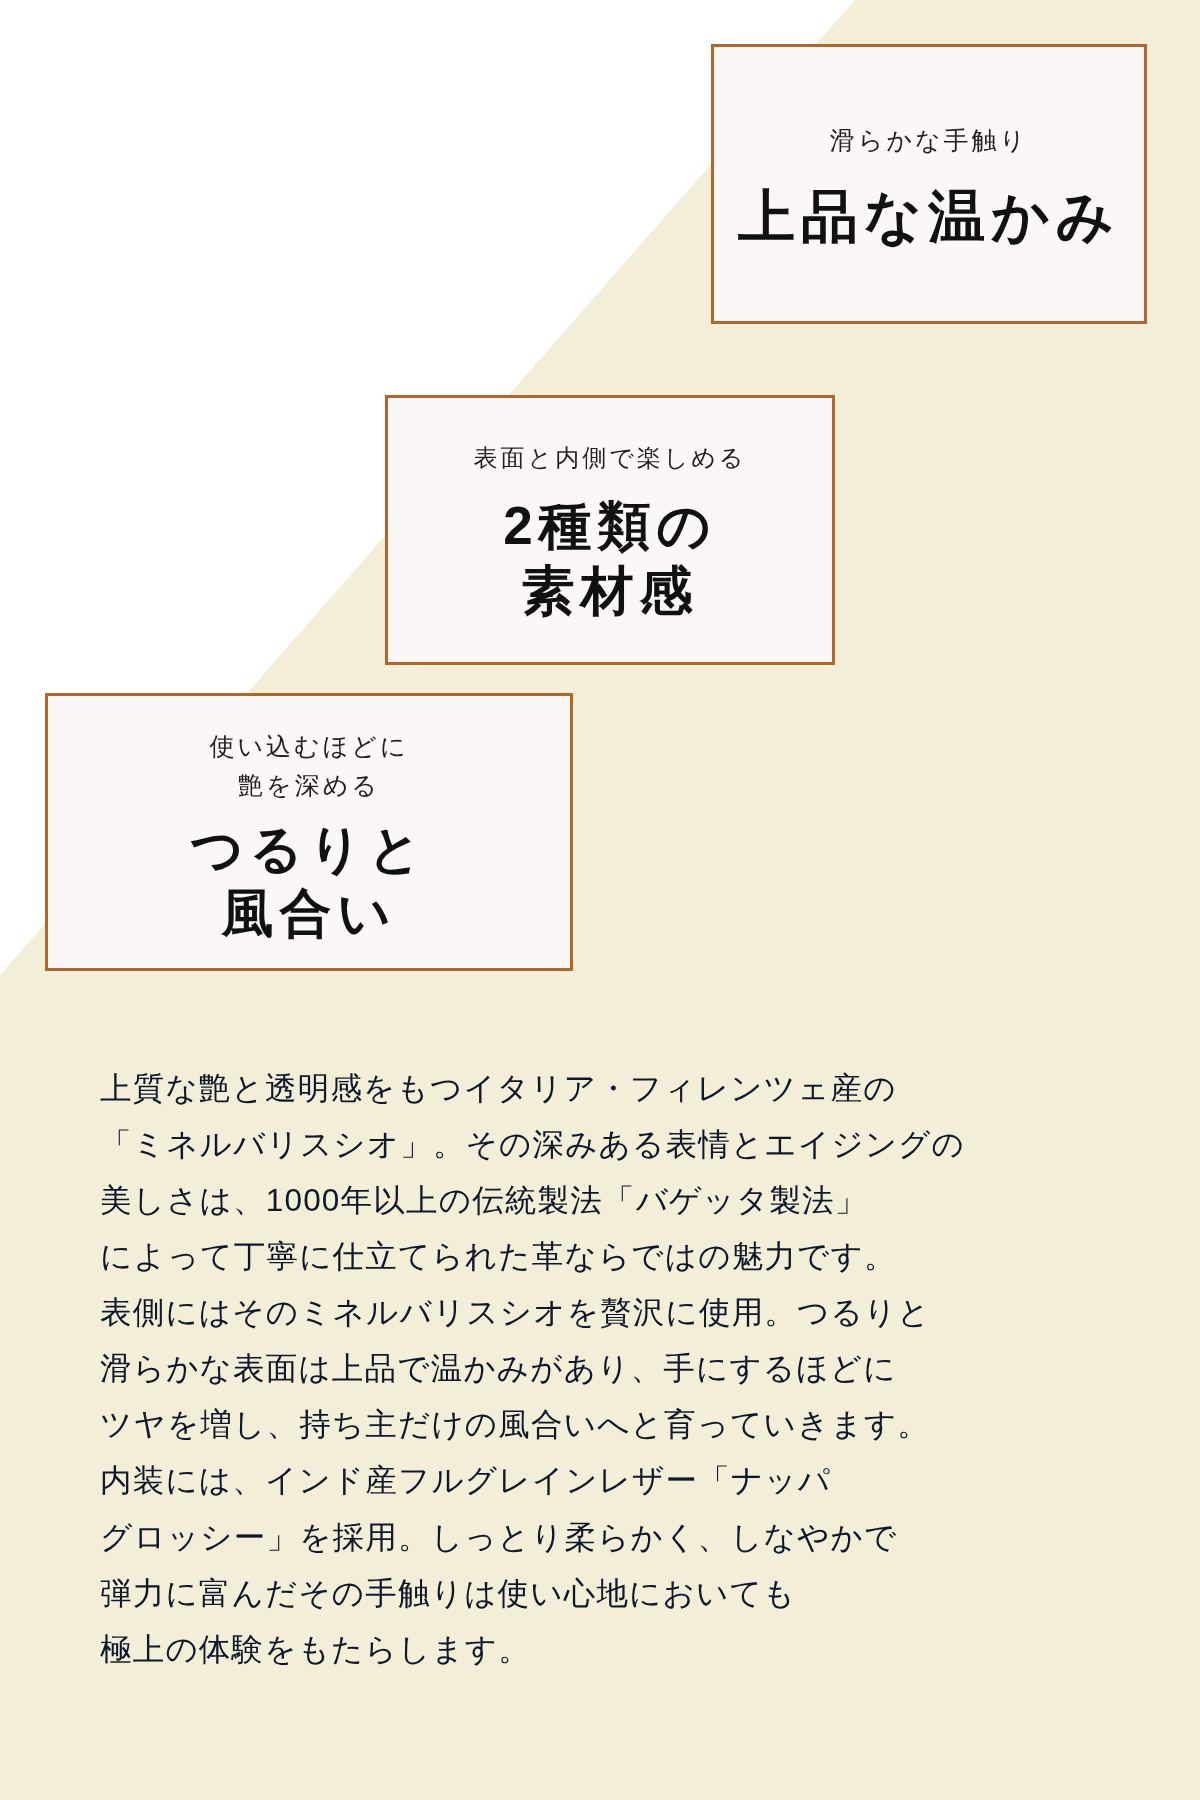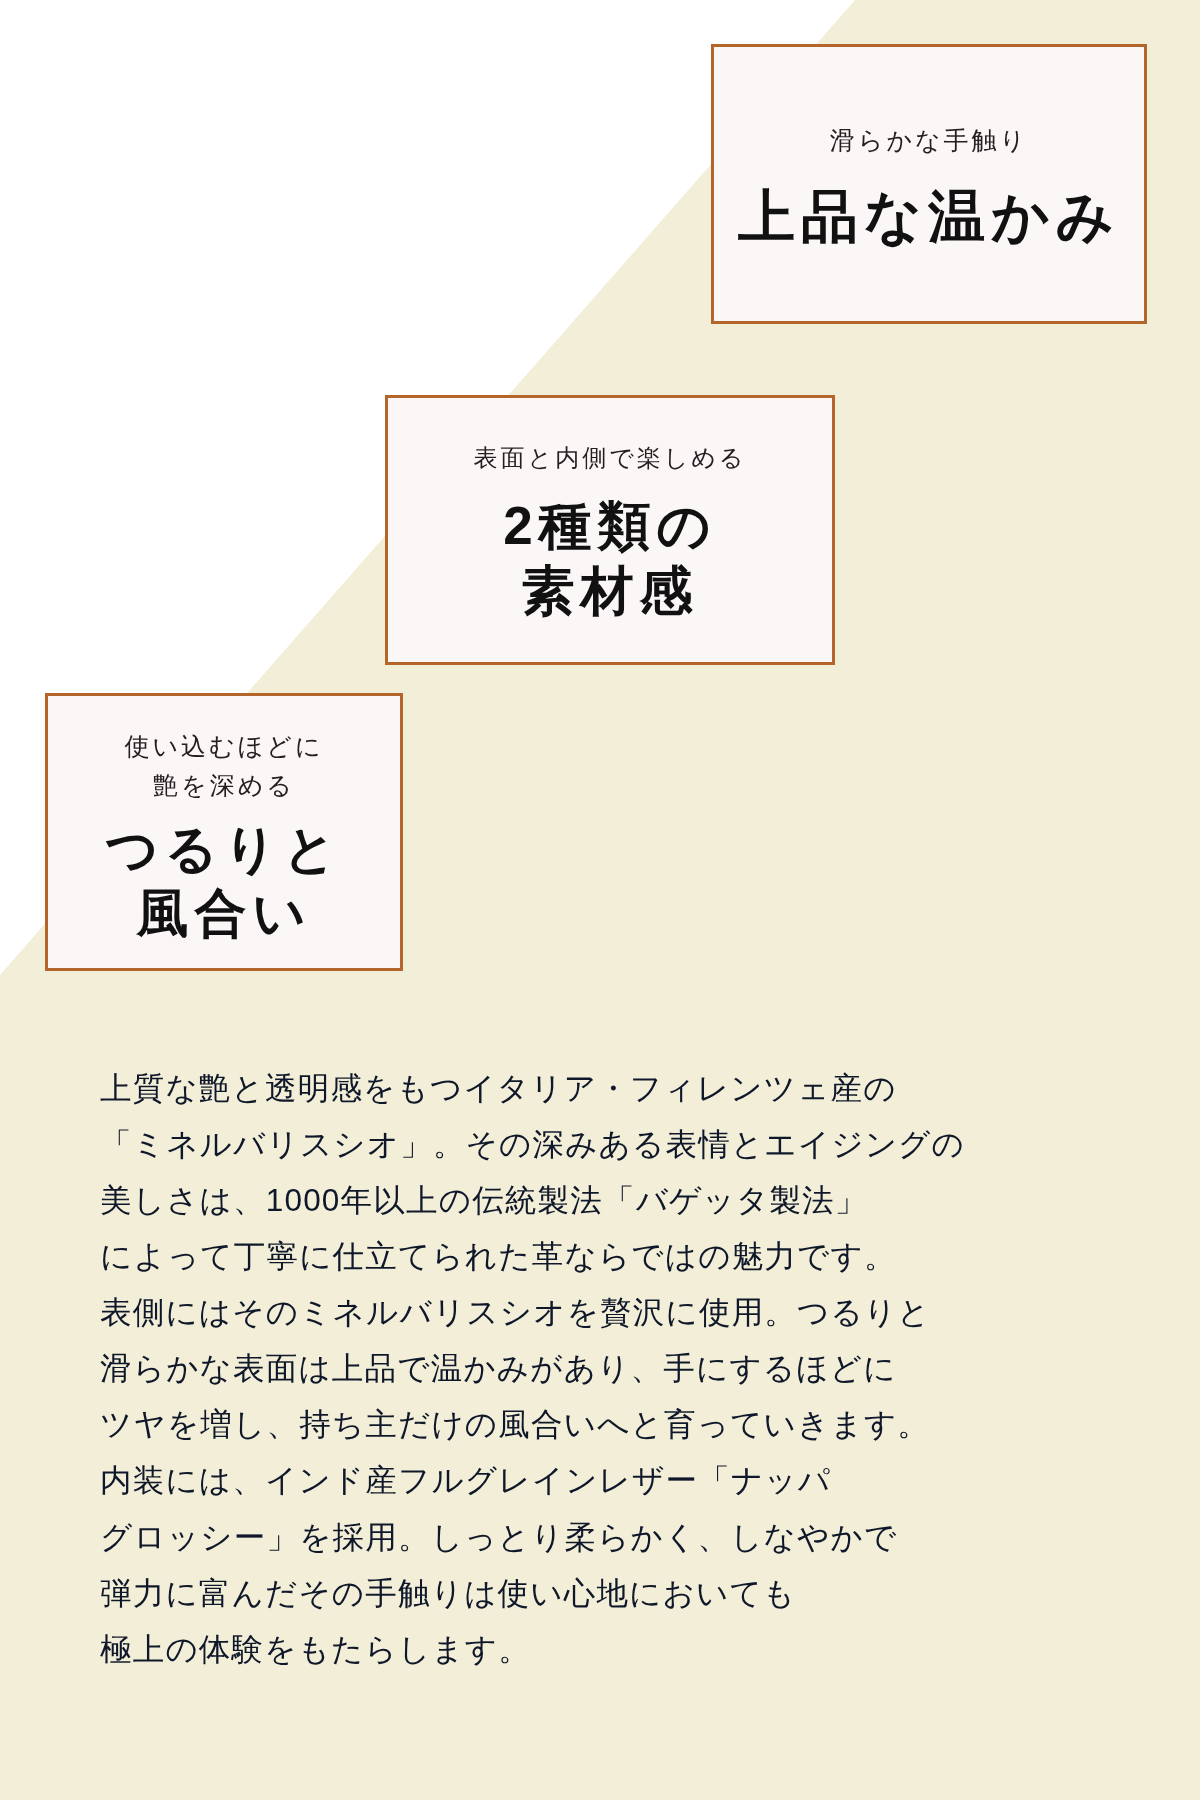--- a/index.html
+++ b/index.html
@@ -83,21 +83,21 @@
     padding-top: 4px;
     margin-top: 20px;
   }
   #card-2 .sub { margin-bottom: 18px; font-size: 24px; }
   #card-2 .main { font-size: 53px; }
 
   
   #card-3 {
     left: 45px;
     top: 693px;
-    width: 358px;
+    width: 528px;
     height: 278px;
     padding-top: 8px;
   }
   #card-3 .sub { margin-bottom: 14px; font-size: 25px; line-height: 1.55; }
   #card-3 .main { font-size: 52px; }
 
   
   #body-copy {
     position: absolute;
     left: 100px;

